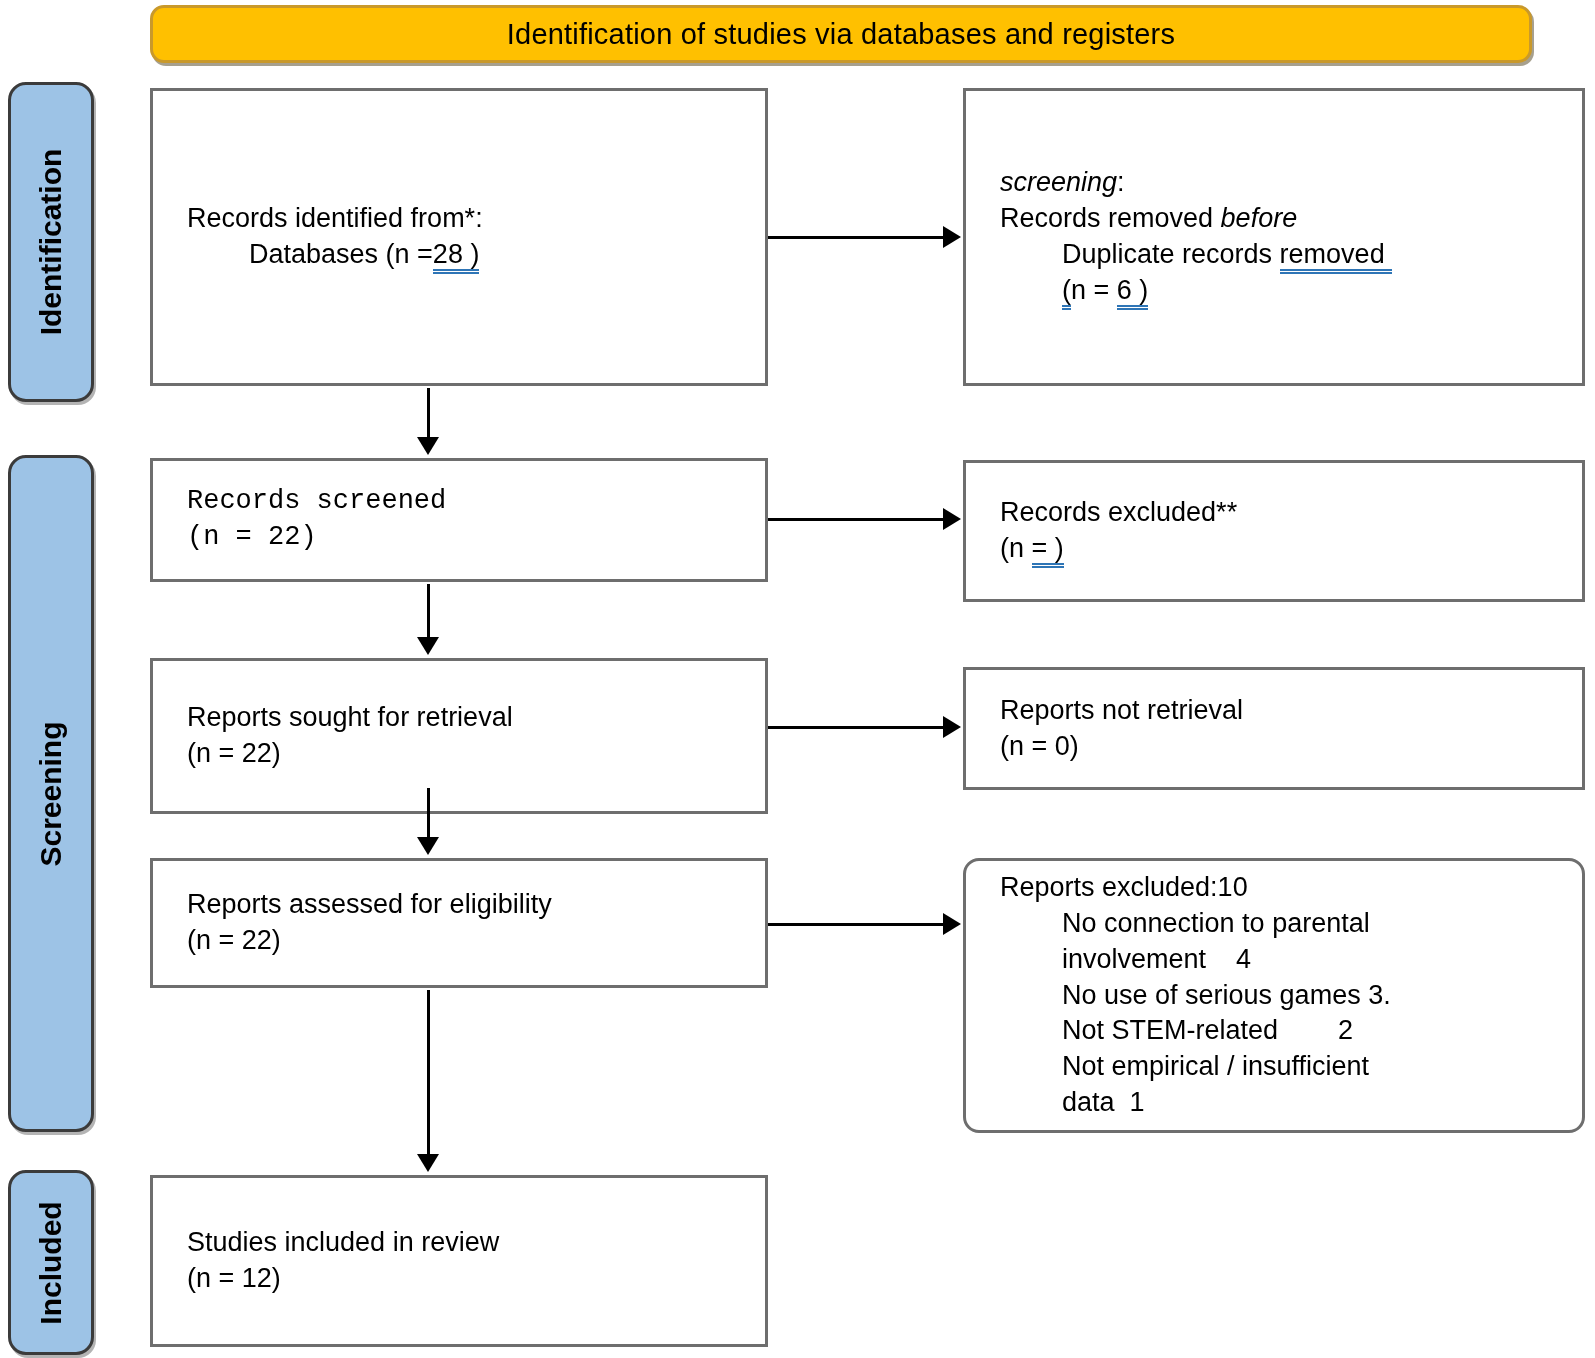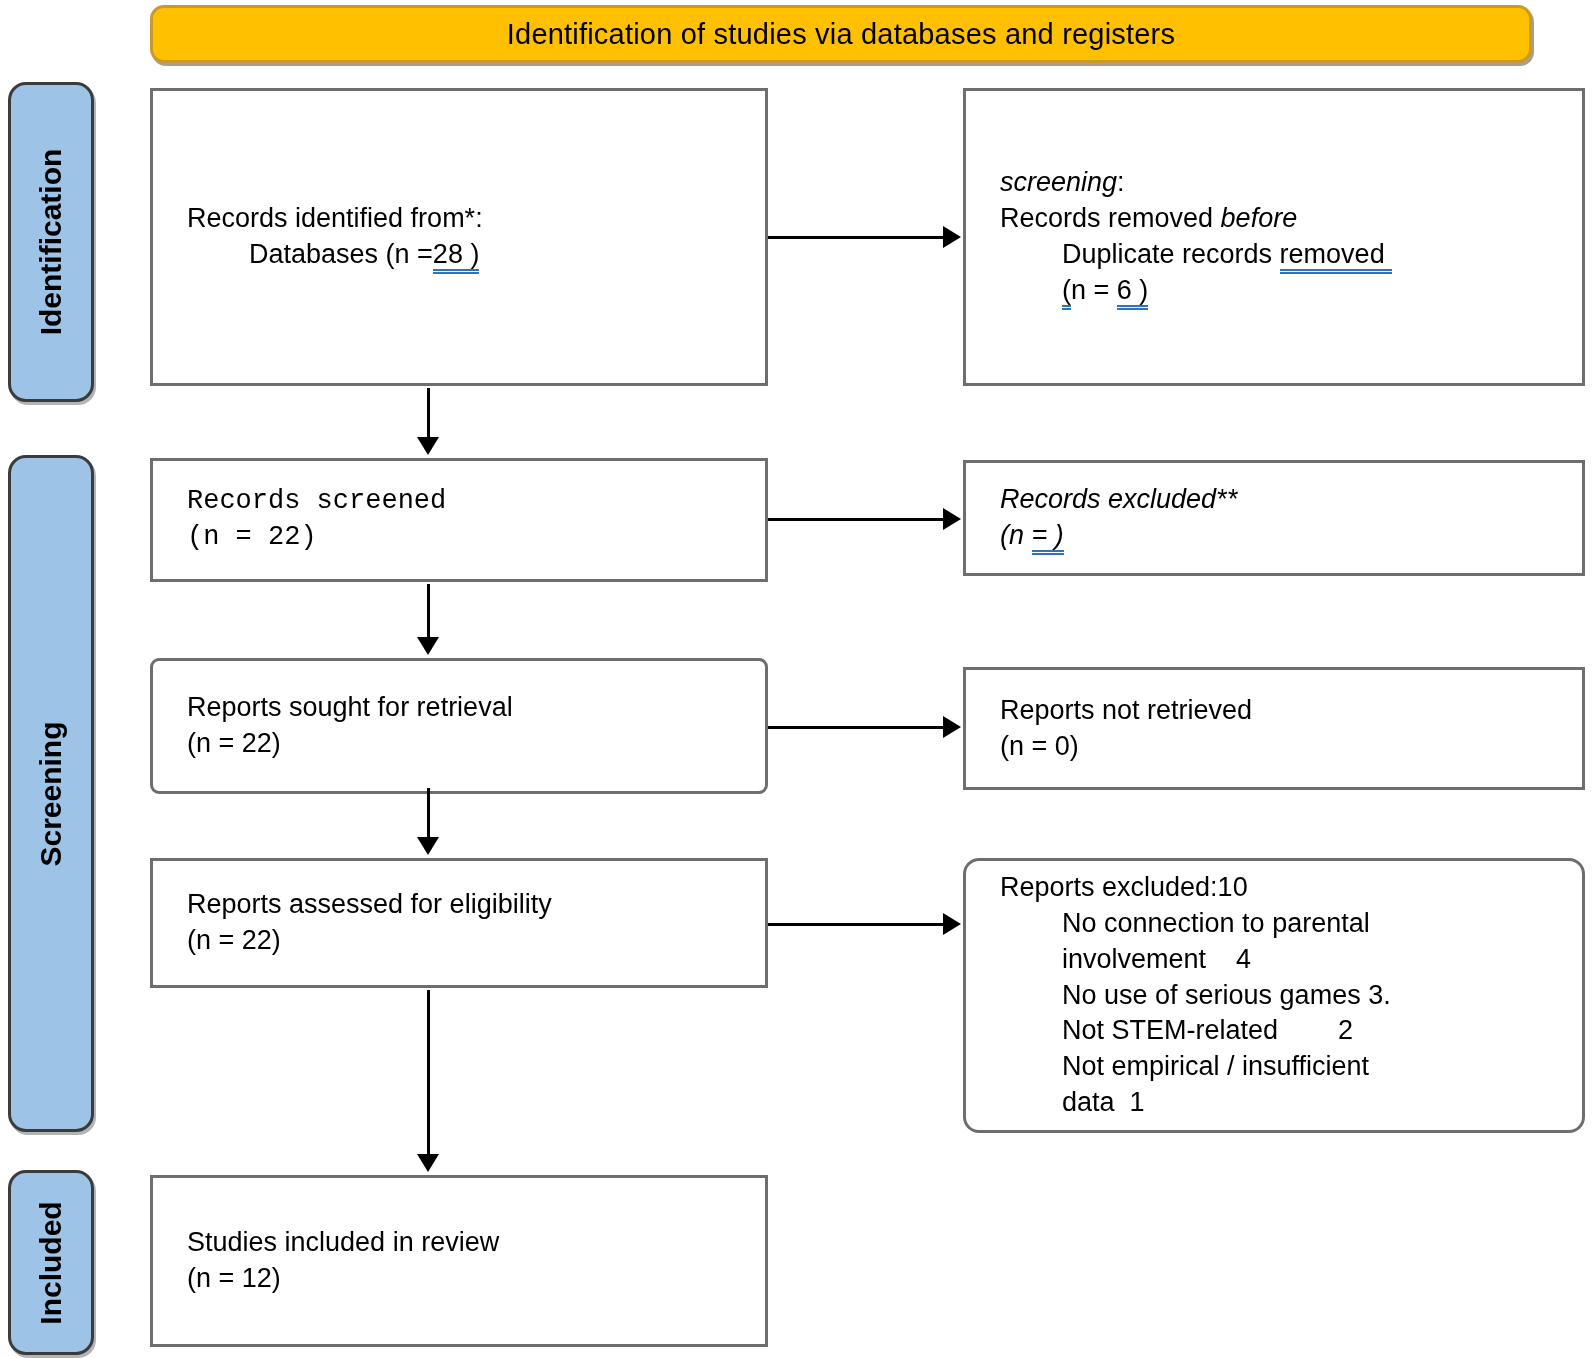--- a/index.html
+++ b/index.html
@@ -61,22 +61,22 @@
     padding: 6px 18px 6px 34px;
     font-size: 27px;
     line-height: 1.33;
     white-space: pre-wrap;
   }
   .col-left  { left: 150px; width: 618px; }
   .col-right { left: 963px; width: 622px; }
   #box-records-identified   { top: 88px;   height: 298px; }
   #box-records-removed      { top: 88px;   height: 298px; }
   #box-records-screened     { top: 458px;  height: 124px; font-family: Liberation Mono, monospace; }
-  #box-records-excluded     { top: 460px;  height: 116px; font-style: italic; }
-  #box-reports-sought       { top: 658px;  height: 136px; border-radius: 9px; }
+  #box-records-excluded     { top: 460px;  height: 142px; }
+  #box-reports-sought       { top: 658px;  height: 156px; }
   #box-reports-not-retrieved{ top: 667px;  height: 123px; }
   #box-reports-assessed     { top: 858px;  height: 130px; }
   #box-reports-excluded     { top: 858px;  height: 275px; border-radius: 16px; }
   #box-studies-included     { top: 1175px; height: 172px; }
 
   .indent { padding-left: 62px; }
   em { font-style: italic; }
 
   
   .ins {
@@ -160,21 +160,21 @@
     <div>Records excluded**</div>
     <div><span>(n </span><span class="ins">= )</span></div>
   </div>
 
   <div class="box col-left" id="box-reports-sought">
     <div>Reports sought for retrieval</div>
     <div>(n = 22)</div>
   </div>
 
   <div class="box col-right" id="box-reports-not-retrieved">
-    <div>Reports not retrieved</div>
+    <div>Reports not retrieval</div>
     <div>(n = 0)</div>
   </div>
 
   <div class="box col-left" id="box-reports-assessed">
     <div>Reports assessed for eligibility</div>
     <div>(n = 22)</div>
   </div>
 
   <div class="box col-right" id="box-reports-excluded">
     <div>Reports excluded:10</div>

